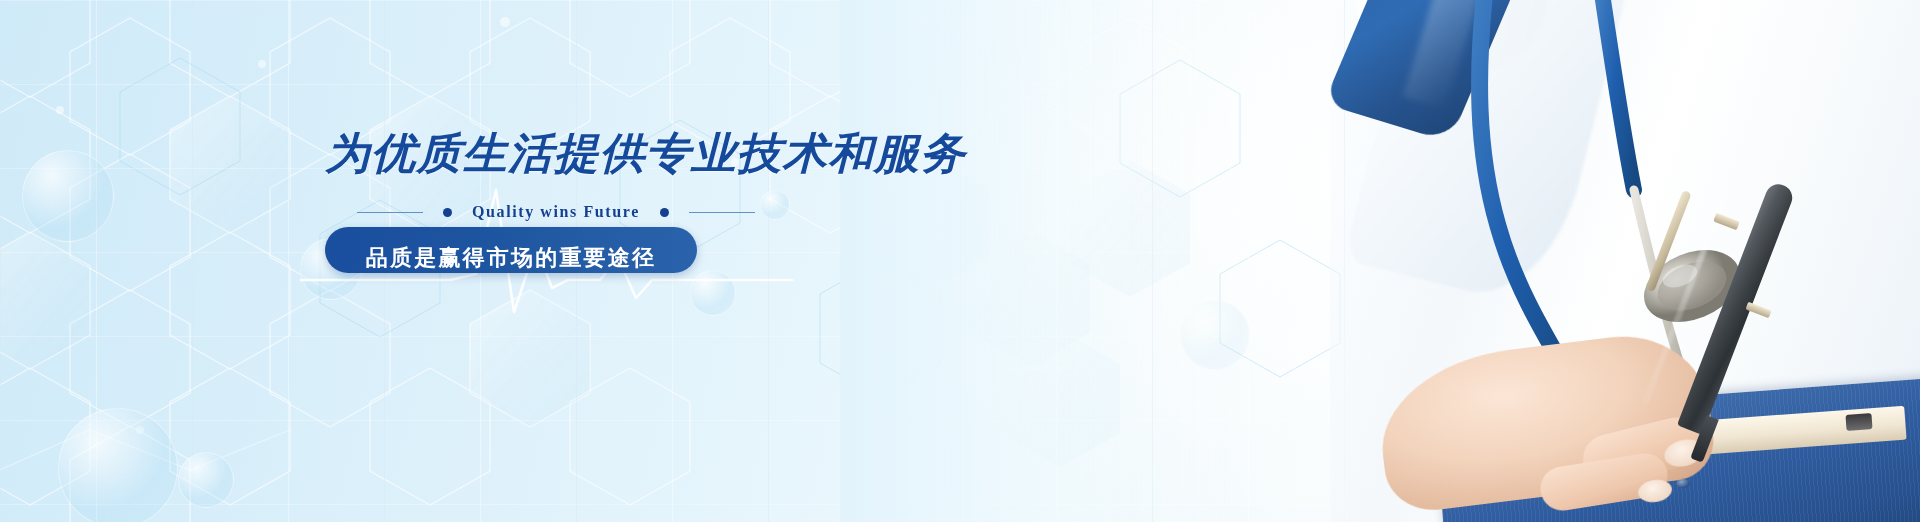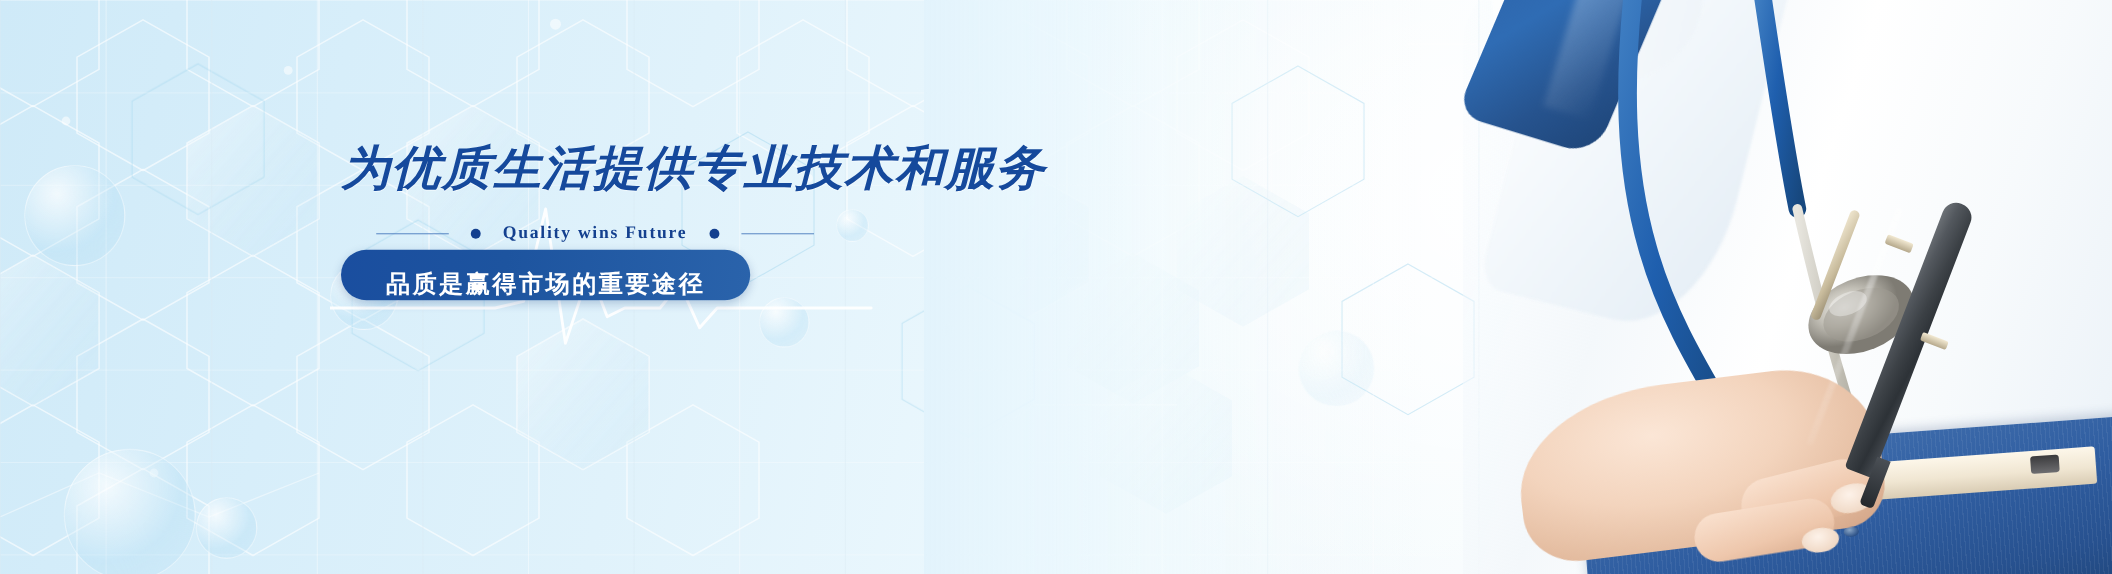--- a/index.html
+++ b/index.html
@@ -217,21 +217,21 @@
     position:absolute; left:843px; bottom:110px;
     width:6px; height:230px;
     background:linear-gradient(180deg, rgba(255,255,255,0.45), rgba(255,255,255,0.06));
     transform:rotate(21deg);
     border-radius:4px;
     filter:blur(1px);
   }
 
   
   .content{
-    position:absolute; left:0; top:0; z-index:40;
+    position:absolute; left:15px; top:0; z-index:40;
     width:900px; height:400px;
   }
   .headline{
     position:absolute; left:310px; top:130px;
     font-size:43px; line-height:46px;
     font-weight:bold; font-style:italic;
     color:#15499c;
     letter-spacing:1px;
     white-space:nowrap;
     text-shadow:0 1px 0 rgba(255,255,255,0.55);

